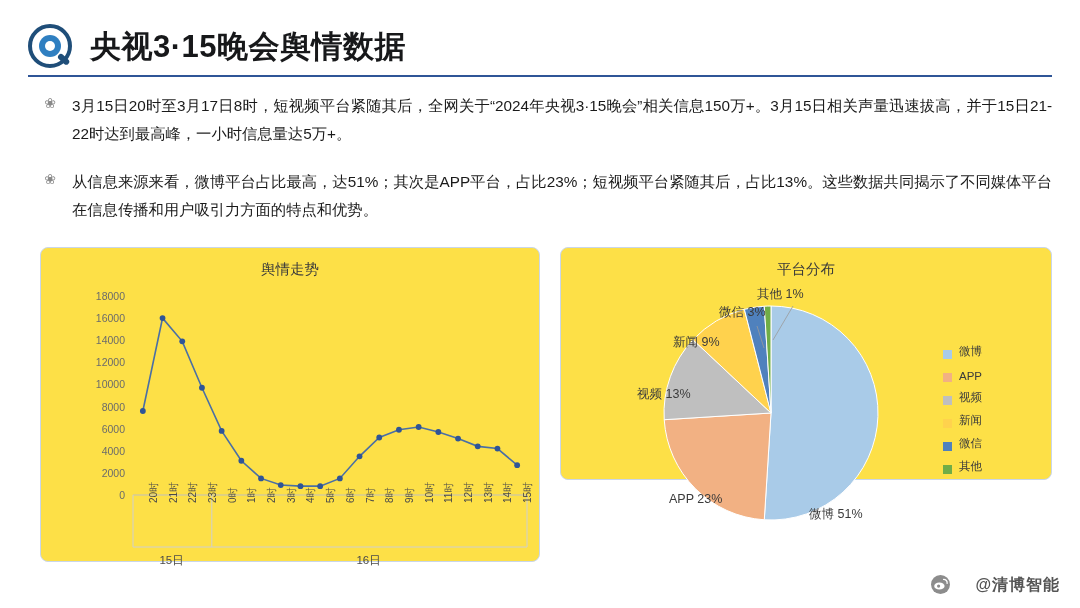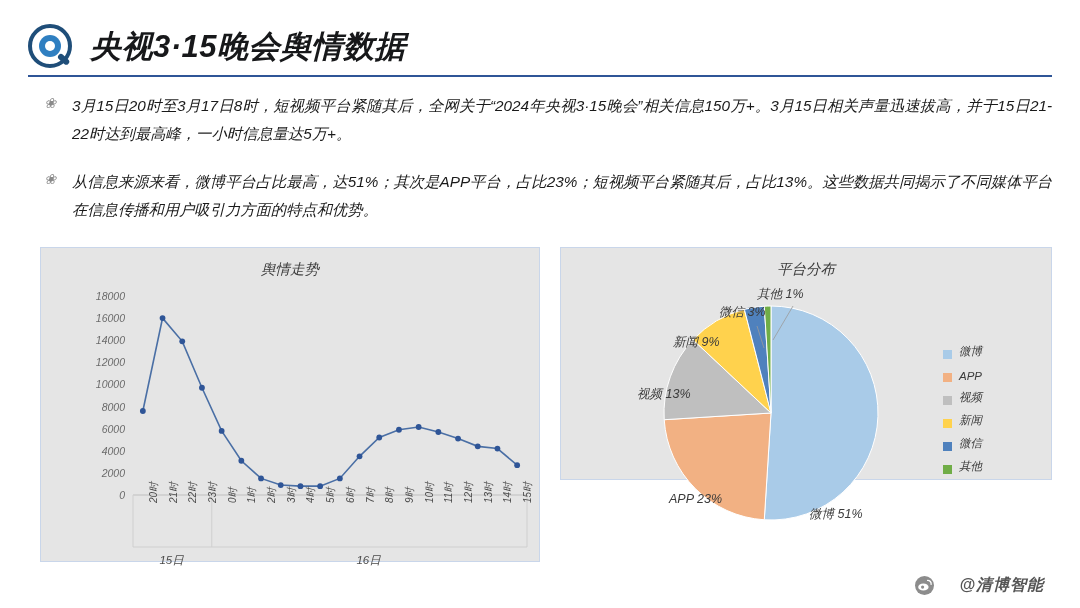--- a/index.html
+++ b/index.html
@@ -11,21 +11,20 @@
     height: 608px;
     background: #ffffff;
     font-family: "Liberation Sans", sans-serif;
     color: #1a1a1a;
     overflow: hidden;
     position: relative;
   }
   .page {
     position: absolute;
     inset: 0;
-    font-style: italic;
   }
 
   
   .header {
     position: absolute;
     left: 28px;
     top: 18px;
     width: 1024px;
     height: 56px;
   }
@@ -81,23 +80,23 @@
   .bullet-text {
     font-size: 15.3px;
     line-height: 28px;
     color: #1a1a1a;
     text-align: justify;
   }
 
   
   .panel {
     position: absolute;
-    background: #e5e5e5;
+    background: #fde047;
     border: 1px solid #c9d6ea;
-    border-radius: 0;
+    border-radius: 8px;
     box-sizing: border-box;
   }
   .panel-left  { left: 40px;  top: 247px; width: 500px; height: 315px; }
   .panel-right { left: 560px; top: 247px; width: 492px; height: 233px; }
   .panel-title {
     position: absolute;
     top: 12px;
     left: 0;
     width: 100%;
     text-align: center;
@@ -157,24 +156,24 @@
   .legend-swatch {
     width: 9px;
     height: 9px;
     margin-right: 7px;
     flex: none;
   }
 
   
   .footer {
     position: absolute;
-    right: 36px;
+    right: 20px;
     bottom: 12px;
     display: flex;
-    align-items: center;
+    align-items: flex-start;
     gap: 25px;
   }
   .weibo-badge {
     width: 19px; height: 19px;
   }
   .footer-text {
     font-size: 16px;
     color: #555555;
     font-weight: bold;
     letter-spacing: 1px;

